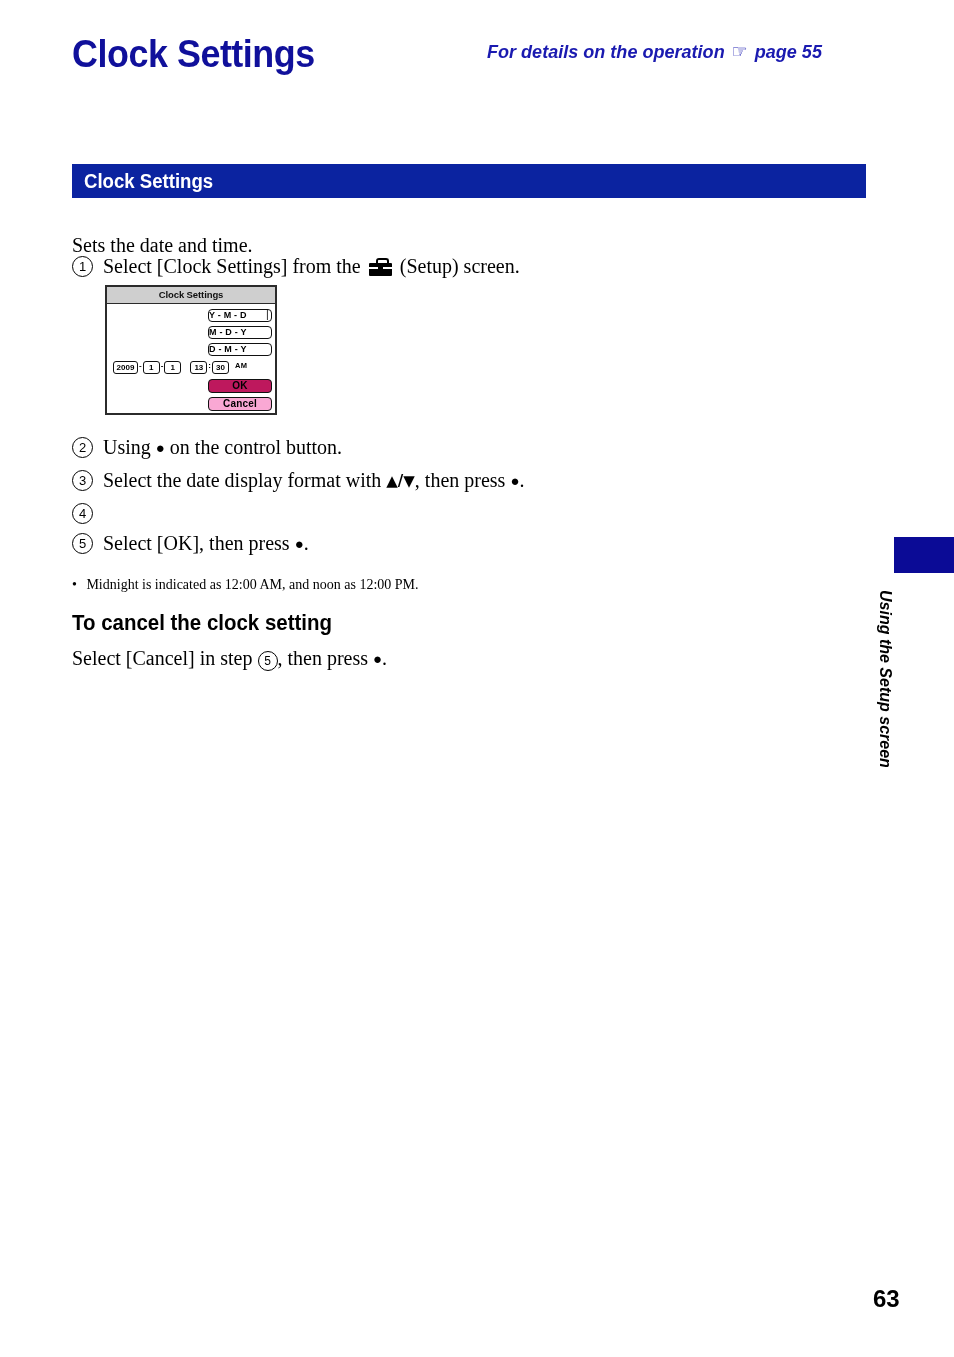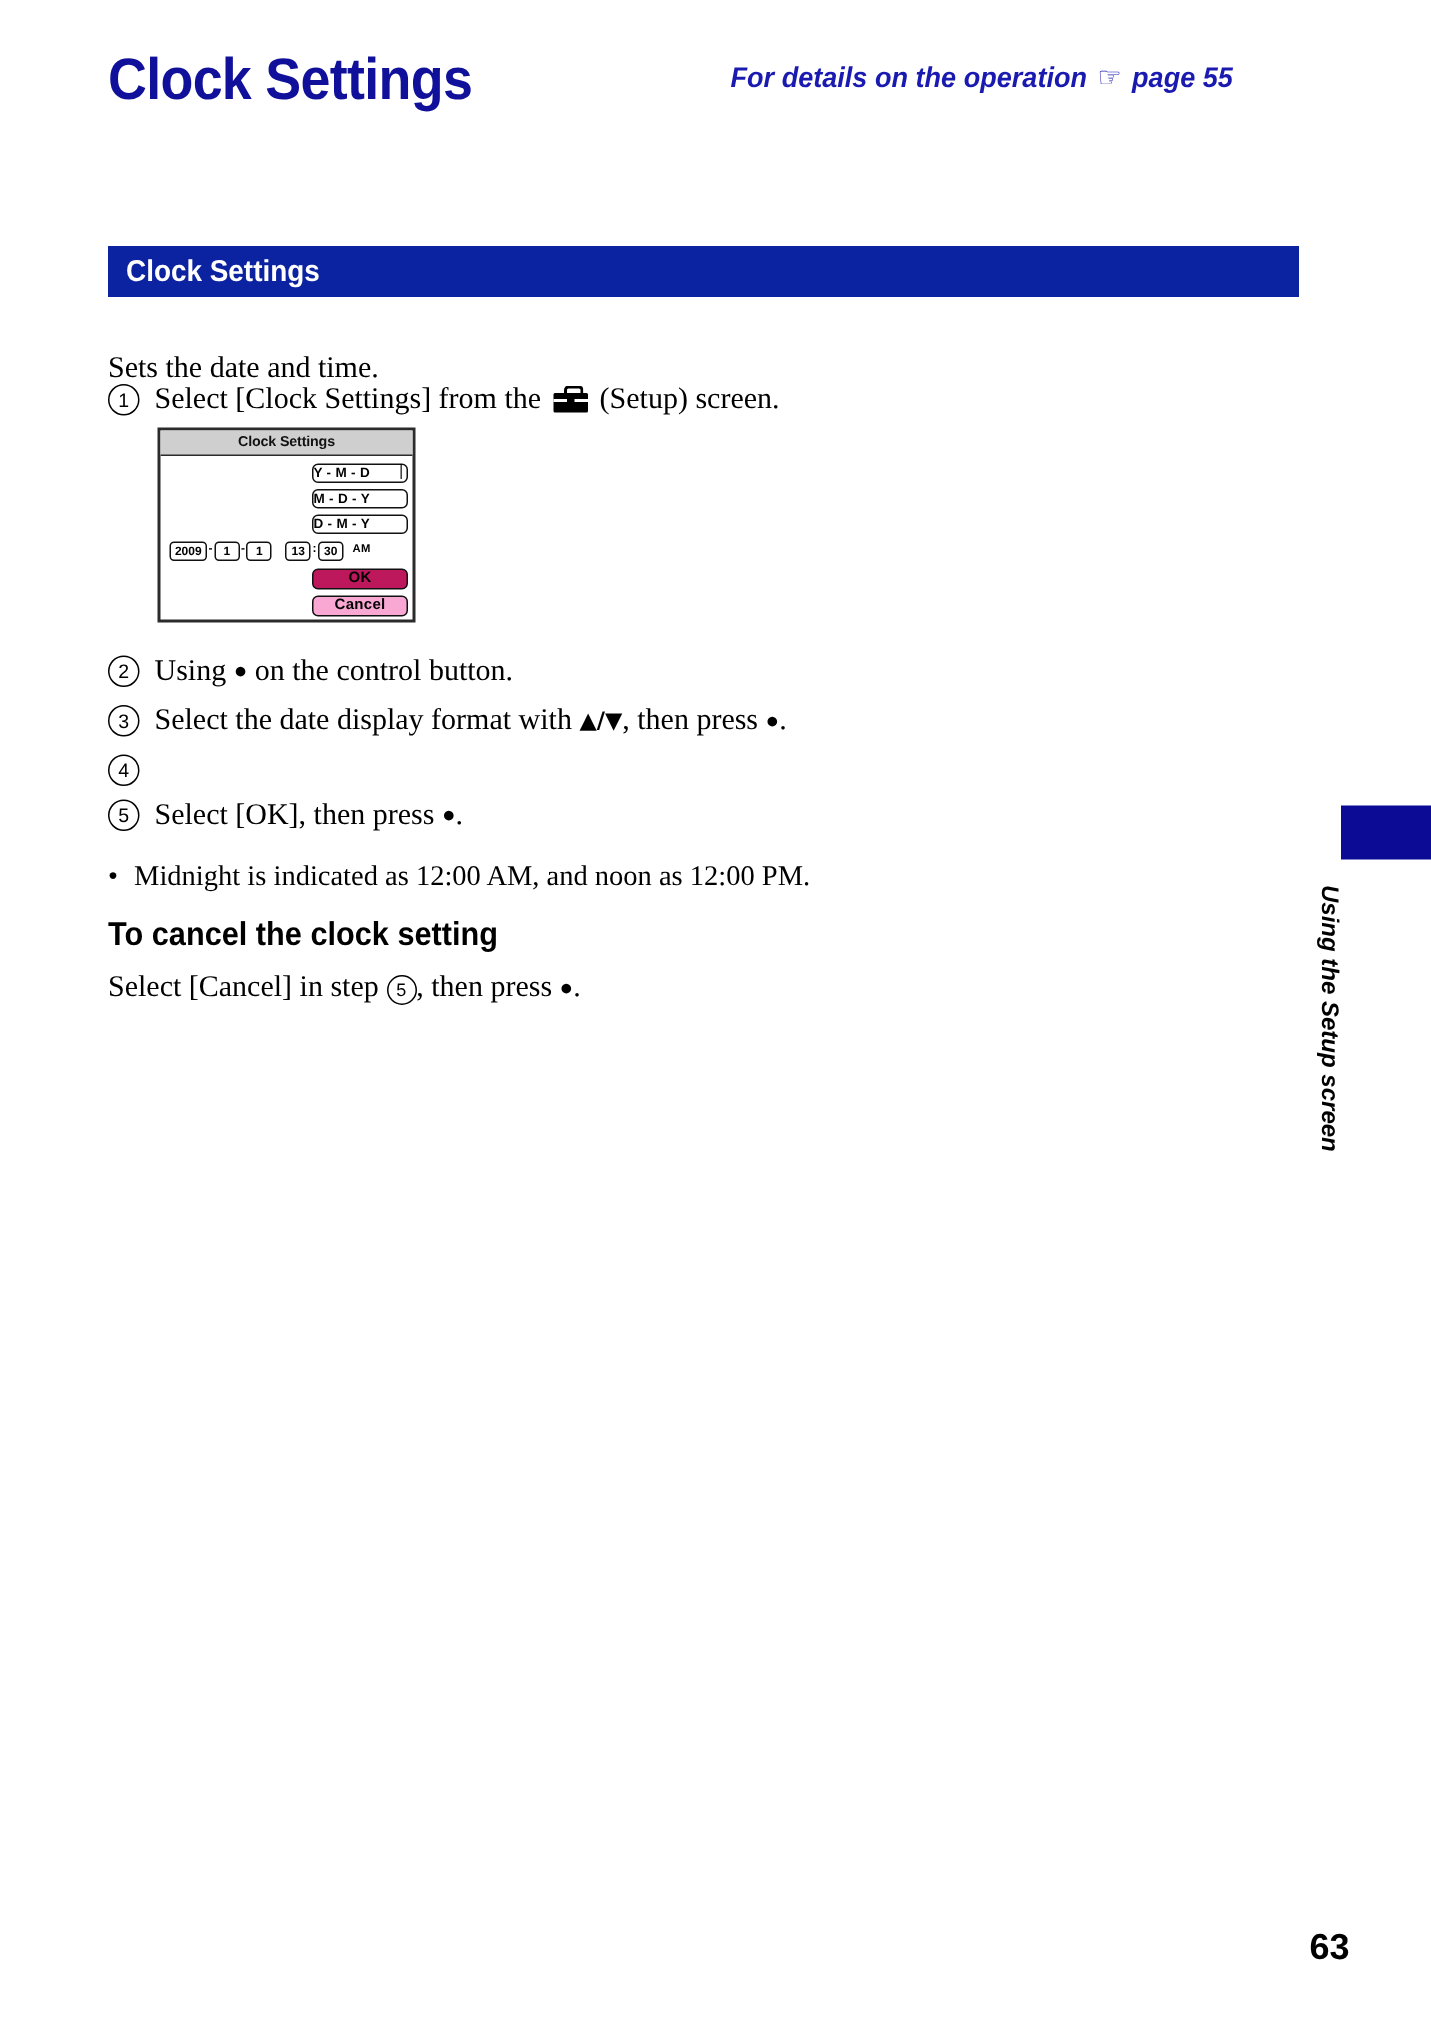--- a/index.html
+++ b/index.html
@@ -151,21 +151,21 @@
     left: 9px; top: 7px;
     width: 5px; height: 6px;
     background: #000;
   }
 
   
   .note {
     position: absolute;
     left: 72px;
     top: 572px;
-    font-size: 19px;
+    font-size: 14px;
     line-height: 26px;
     white-space: nowrap;
     font-family: Liberation Serif, serif;
   }
   .note-bullet { margin-right: 6px; }
 
   
   .subheading {
     position: absolute;
     left: 72px;

